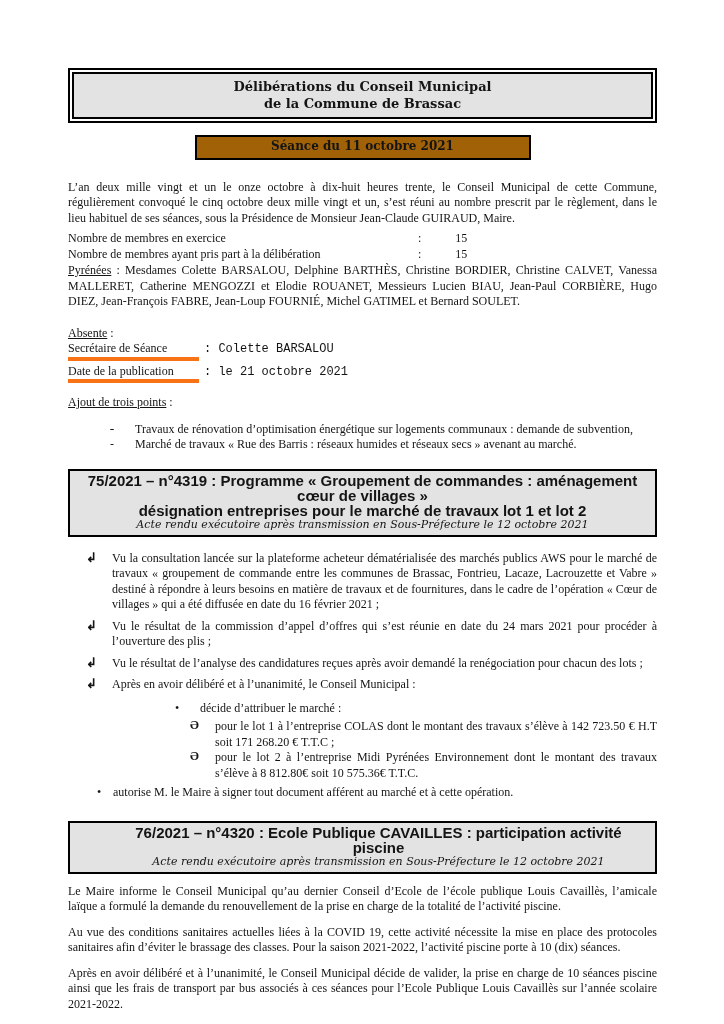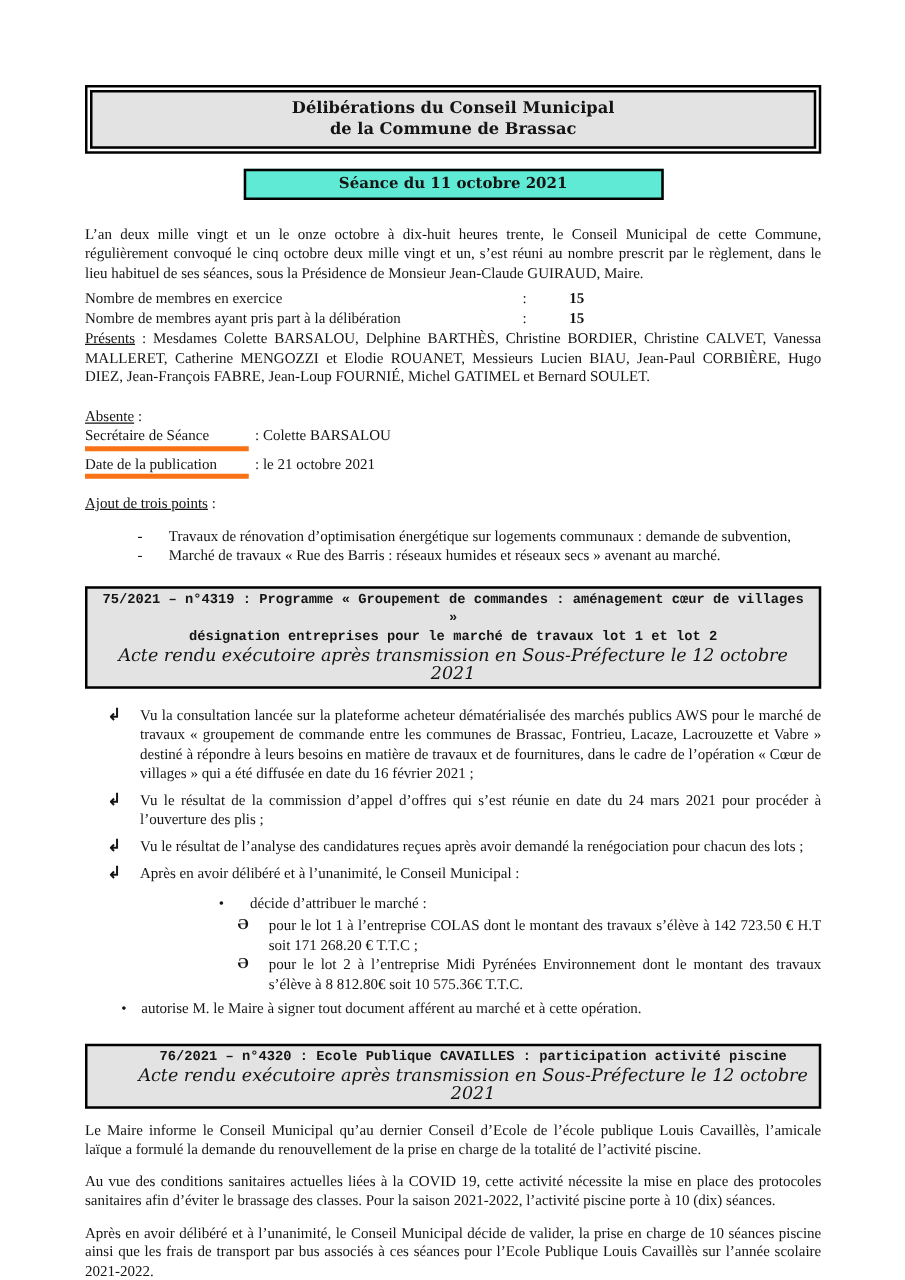--- a/index.html
+++ b/index.html
@@ -23,52 +23,52 @@
   
   .title-box{border:2px solid #000;padding:2px;margin:0;}
   .title-box-inner{
     border:2px solid #000;background:#e3e3e3;
     text-align:center;padding:4px 8px 5px 8px;
     font-family:"DejaVu Serif",serif;font-weight:bold;font-size:13px;line-height:17px;
   }
   
   .seance-box{
     width:324px;margin:12px auto 0 auto;
-    border:2px solid #000;background:#5eead4;
+    border:2px solid #000;background:#a16207;
     text-align:center;padding:2px 4px 3px 4px;
     font-family:"DejaVu Serif",serif;font-weight:bold;font-size:12px;
   }
 
   .preamble{margin-top:20px;}
   .members{margin-top:5px;}
   .member-row{white-space:nowrap;}
   .member-label{display:inline-block;width:350px;}
-  .member-value{display:inline-block;margin-left:34px;font-weight:bold;}
+  .member-value{display:inline-block;margin-left:34px;}
 
   .presents{margin-top:1px;}
   .absent{margin-top:16px;}
   .kv-row{margin-top:0;}
   .kv-row.pub{margin-top:3px;}
   .kv-label{display:inline-block;min-width:131px;border-bottom:1px solid #141414;text-decoration:none;}
   .kv-row .kv-label{border-bottom:4px solid #f97316;}
-  .kv-value{margin-left:5px;}
+  .kv-value{margin-left:5px;font-family:Liberation Mono, monospace;}
 
   .ajout{margin-top:12px;}
   .dash-list{margin-top:11px;}
   .dash-item{position:relative;padding-left:67px;text-align:left;}
   .dash{position:absolute;left:42px;}
 
   
   .section-box{
     margin-top:16px;
     border:2px solid #000;background:#e3e3e3;
     text-align:center;padding:2px 6px 3px 6px;
   }
-  .section-title{font-family:Liberation Mono, monospace;font-weight:bold;font-size:11px;line-height:15px;}
-  .section-subtitle{font-family:"DejaVu Serif",serif;font-style:italic;font-size:14px;line-height:14px;}
+  .section-title{font-family:Liberation Sans, sans-serif;font-weight:bold;font-size:15px;line-height:15px;}
+  .section-subtitle{font-family:"DejaVu Serif",serif;font-style:italic;font-size:11px;line-height:14px;}
   .section-box.second{margin-top:9px;padding-left:38px;}
 
   .considerations{margin-top:14px;}
   .arrow-item{position:relative;padding-left:44px;text-align:justify;margin-top:6px;}
   .arrow-item:first-child{margin-top:0;}
   .arrow-bullet{position:absolute;left:18px;top:-1px;font-weight:bold;font-size:13px;}
 
   .disc-item{position:relative;text-align:justify;}
   .disc-item.level2{margin-top:8px;padding-left:132px;}
   .disc-item.level2 .disc-bullet{position:absolute;left:107px;}
@@ -104,21 +104,21 @@
 
   <div class="members">
     <div class="member-row">
       <span class="member-label">Nombre de membres en exercice</span><span>:</span><span class="member-value">15</span>
     </div>
     <div class="member-row">
       <span class="member-label">Nombre de membres ayant pris part à la délibération</span><span>:</span><span class="member-value">15</span>
     </div>
   </div>
 
-  <p class="just presents"><span class="u">Présents</span><span> : Mesdames Colette BARSALOU, Delphine BARTHÈS, Christine BORDIER, Christine CALVET, Vanessa MALLERET, Catherine MENGOZZI et Elodie ROUANET, Messieurs Lucien BIAU, Jean-Paul CORBIÈRE, Hugo DIEZ, Jean-François FABRE, Jean-Loup FOURNIÉ, Michel GATIMEL et Bernard SOULET.</span></p>
+  <p class="just presents"><span class="u">Pyrénées</span><span> : Mesdames Colette BARSALOU, Delphine BARTHÈS, Christine BORDIER, Christine CALVET, Vanessa MALLERET, Catherine MENGOZZI et Elodie ROUANET, Messieurs Lucien BIAU, Jean-Paul CORBIÈRE, Hugo DIEZ, Jean-François FABRE, Jean-Loup FOURNIÉ, Michel GATIMEL et Bernard SOULET.</span></p>
 
   <p class="absent"><span class="u">Absente</span><span> :</span></p>
 
   <div class="kv-row">
     <span class="kv-label">Secrétaire de Séance</span><span class="kv-value">: Colette BARSALOU</span>
   </div>
   <div class="kv-row pub">
     <span class="kv-label">Date de la publication</span><span class="kv-value">: le 21 octobre 2021</span>
   </div>
 

